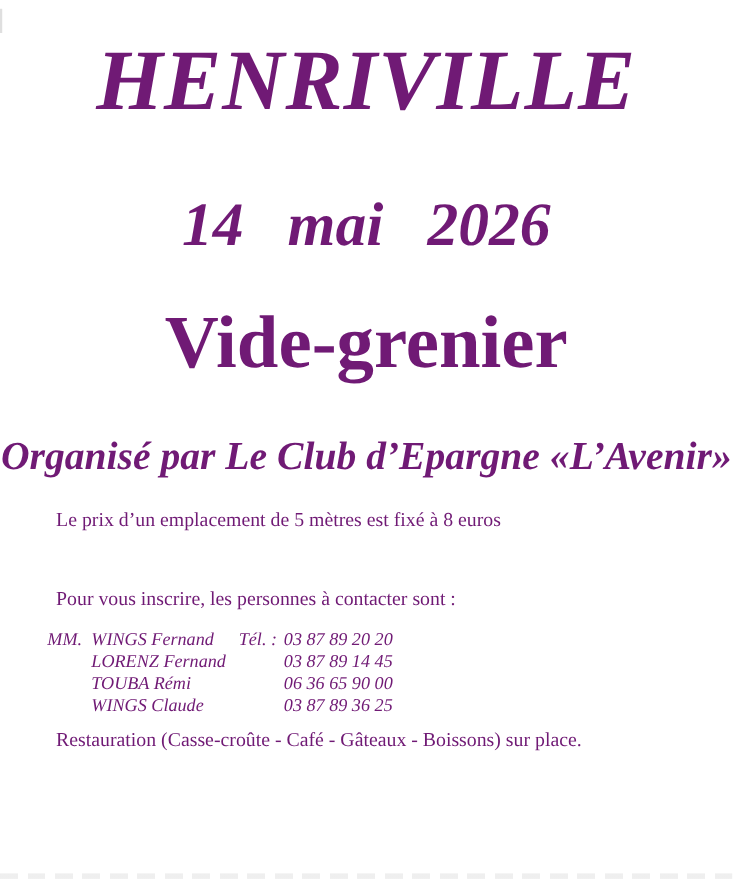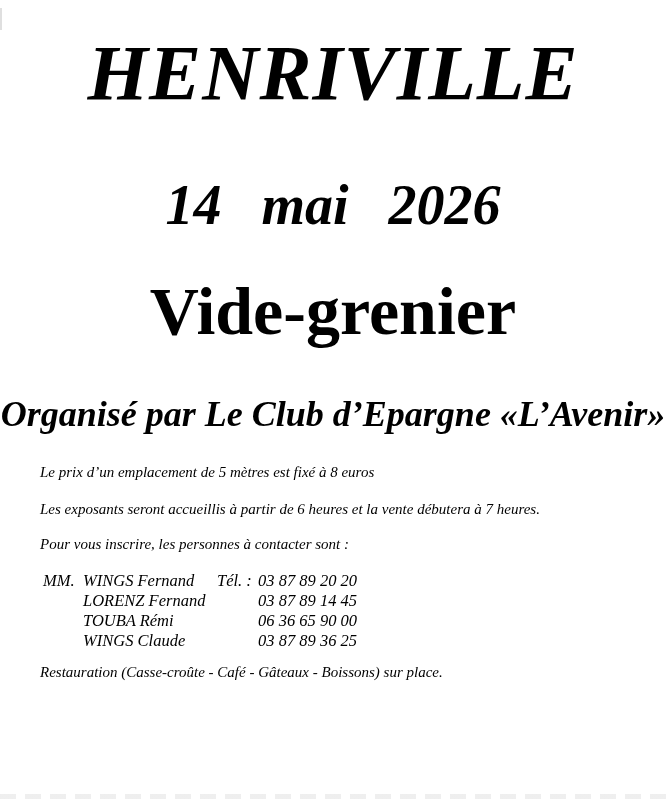--- a/index.html
+++ b/index.html
@@ -7,21 +7,21 @@
     padding: 0;
     background: #ffffff;
   }
   .sheet {
     position: relative;
     width: 666px;
     height: 800px;
     background: #ffffff;
     overflow: hidden;
     font-family: "Liberation Serif", serif;
-    color: #000000;
+    color: #701a75;
   }
   .center {
     position: absolute;
     left: 0;
     width: 666px;
     text-align: center;
     white-space: nowrap;
   }
   .title {
     top: 34px;
@@ -50,25 +50,24 @@
   .organizer {
     top: 398px;
     font-size: 36px;
     line-height: 32px;
     font-weight: bold;
     font-style: italic;
     text-align: center;
   }
   .body-text {
     position: absolute;
-    left: 40px;
+    left: 51px;
     width: 600px;
-    font-size: 15px;
+    font-size: 18px;
     line-height: 20px;
-    font-style: italic;
     white-space: nowrap;
   }
   .para-price    { top: 462px; }
   .para-schedule { top: 499px; }
   .para-contact  { top: 534px; }
   .contacts {
     position: absolute;
     left: 40px;
     top: 571px;
     width: 600px;
@@ -117,21 +116,20 @@
   <div class="center title">HENRIVILLE</div>
 
   <div class="center date">14  mai  2026</div>
 
   <div class="center subtitle">Vide-grenier</div>
 
   <div class="center organizer">Organisé par Le Club d’Epargne «L’Avenir»</div>
 
   <div class="body-text para-price">Le prix d’un emplacement de 5 mètres est fixé à 8 euros</div>
 
-  <div class="body-text para-schedule">Les exposants seront accueillis à partir de 6 heures et la vente débutera à 7 heures.</div>
 
   <div class="body-text para-contact">Pour vous inscrire, les personnes à contacter sont :</div>
 
   <div class="contacts">
     <div class="contact-row">
       <span class="col-prefix">MM.</span>
       <span class="col-name">WINGS Fernand</span>
       <span class="col-tel">Tél. :</span>
       <span class="col-phone">03 87 89 20 20</span>
     </div>

